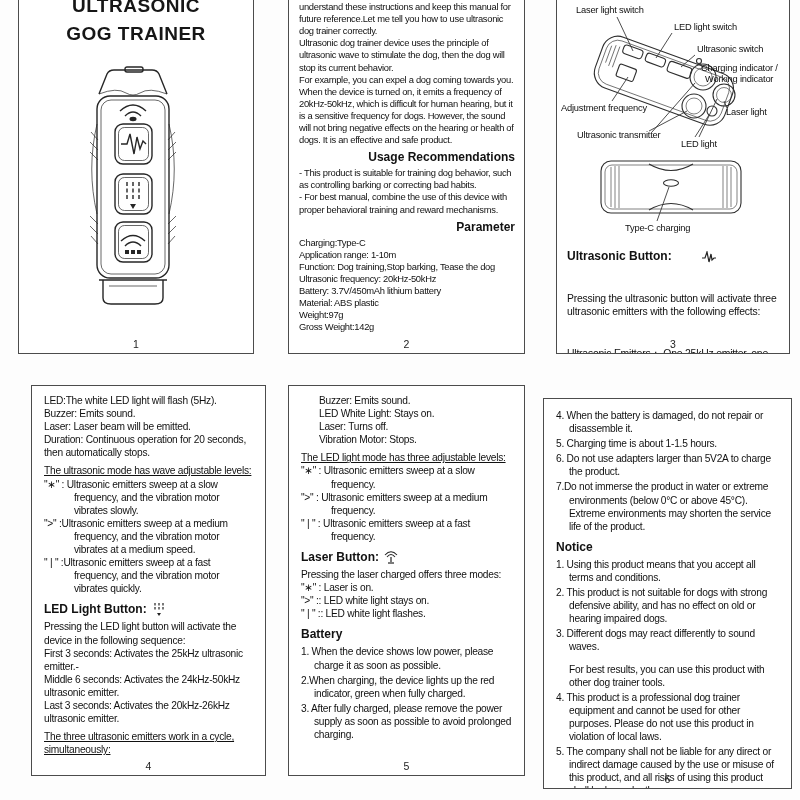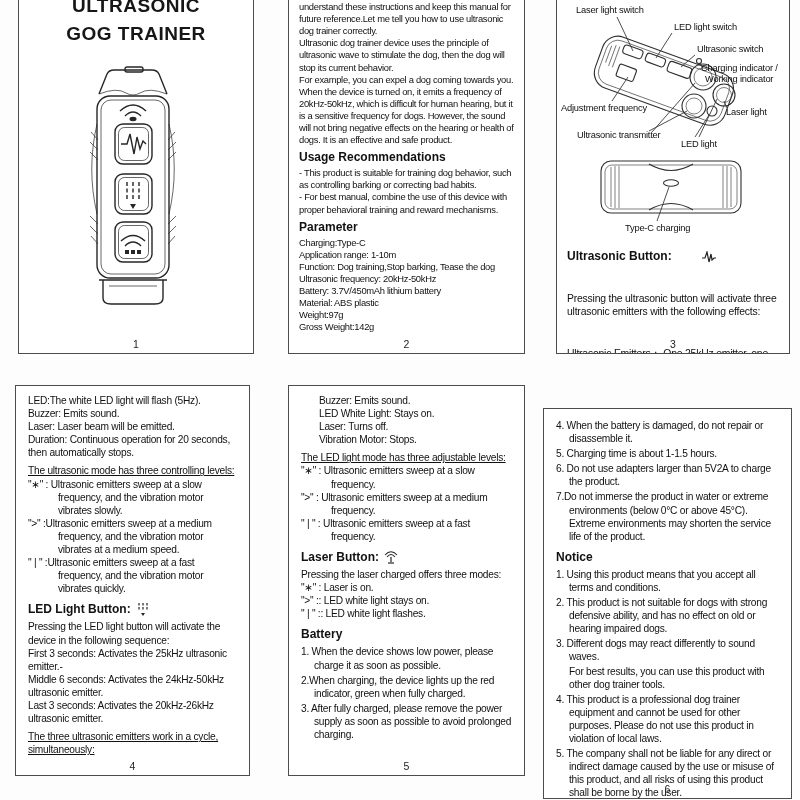--- a/index.html
+++ b/index.html
@@ -10,45 +10,45 @@
     -webkit-font-smoothing:antialiased;
   }
   .panel{
     position:absolute;background:#fff;border:1.6px solid #4c4c4c;
     box-sizing:border-box;overflow:hidden;
   }
   
   #panel1{left:18px;top:-45px;width:236px;height:399px;}
   #panel2{left:288px;top:-14px;width:237px;height:368px;}
   #panel3{left:556px;top:-30px;width:234px;height:384px;}
-  #panel4{left:15px;top:385px;width:235px;height:391px;}
+  #panel4{left:31px;top:385px;width:235px;height:391px;}
   #panel5{left:288px;top:385px;width:237px;height:391px;}
-  #panel6{left:543px;top:408px;width:249px;height:391px;}
+  #panel6{left:543px;top:398px;width:249px;height:391px;}
 
   .pageno{position:absolute;bottom:3px;left:0;right:0;text-align:center;font-size:10.5px;color:#222;}
 
   
   .title{font-weight:bold;font-size:19px;line-height:28px;text-align:center;
          letter-spacing:.5px;margin-top:36px;color:#161616;}
   .devwrap{margin-top:18px;text-align:center;}
 
   
   .t{font-size:10.2px;line-height:13.1px;letter-spacing:-.25px;}
   .h{font-weight:bold;font-size:12px;line-height:15px;margin:7px 0 3px;display:flex;align-items:center;gap:5px;}
   .lvl{padding-left:30px;text-indent:-30px;}
   .num{padding-left:13px;text-indent:-13px;margin-top:2px;}
-  .sub{padding-left:13px;margin-top:1px;}
+  .sub{padding-left:13px;margin-top:9px;}
   .ind{padding-left:18px;}
   .mt5{margin-top:5px;text-decoration:underline;}
   .pad{padding:8px 12px 16px 12px;}
 
   
   #panel2 .pad{padding:2px 9px 14px 10px;}
   #panel2 .t{font-size:9.4px;line-height:12.1px;letter-spacing:-.3px;}
-  #panel2 .h{font-size:12px;margin:4px 0 2px;}
+  #panel2 .h{font-size:12px;margin:4px 0 2px;justify-content:flex-end;}
 
   
   .p3svg{display:block;}
   .p3svg text{font-size:9.3px;fill:#101010;letter-spacing:-.2px;}
   .p3svg .ln{stroke:#2e2e2e;stroke-width:1.1;fill:none;}
   .p3svg .thin{stroke:#2e2e2e;stroke-width:.6;fill:none;}
   .p3svg .lead{stroke:#3a3a3a;stroke-width:.9;fill:none;}
   #panel3 .txt{padding:2px 10px 0 10px;}
   #panel3 .t{font-size:10.4px;line-height:13.4px;letter-spacing:-.2px;margin-top:28px;}
   #panel3 .h{margin:3px 0 2px;gap:29px;}
@@ -248,21 +248,21 @@
   </div>
   <div class="pageno">3</div>
 </div>
 
 <div class="panel" id="panel4">
   <div class="pad">
     <div class="t">LED:The white LED light will flash (5Hz).</div>
     <div class="t">Buzzer: Emits sound.</div>
     <div class="t">Laser: Laser beam will be emitted.</div>
     <div class="t">Duration: Continuous operation for 20 seconds, then automatically stops.</div>
-    <div class="t mt5">The ultrasonic mode has three controlling levels:</div>
+    <div class="t mt5">The ultrasonic mode has wave adjustable levels:</div>
     <div class="t lvl">"∗" : Ultrasonic emitters sweep at a slow frequency, and the vibration motor vibrates slowly.</div>
     <div class="t lvl">"&gt;" :Ultrasonic emitters sweep at a medium frequency, and the vibration motor vibrates at a medium speed.</div>
     <div class="t lvl">" | " :Ultrasonic emitters sweep at a fast frequency, and the vibration motor vibrates quickly.</div>
     <div class="h">
       <span>LED Light Button:</span>
       <span class="hic">
         <svg width="14" height="15" viewBox="0 0 14 15">
           <g stroke="#222" stroke-width="1.2" stroke-dasharray="2.5,1.5" fill="none">
             <line x1="3" y1="1" x2="3" y2="9"></line>
               <line x1="7" y1="1" x2="7" y2="9"></line>

